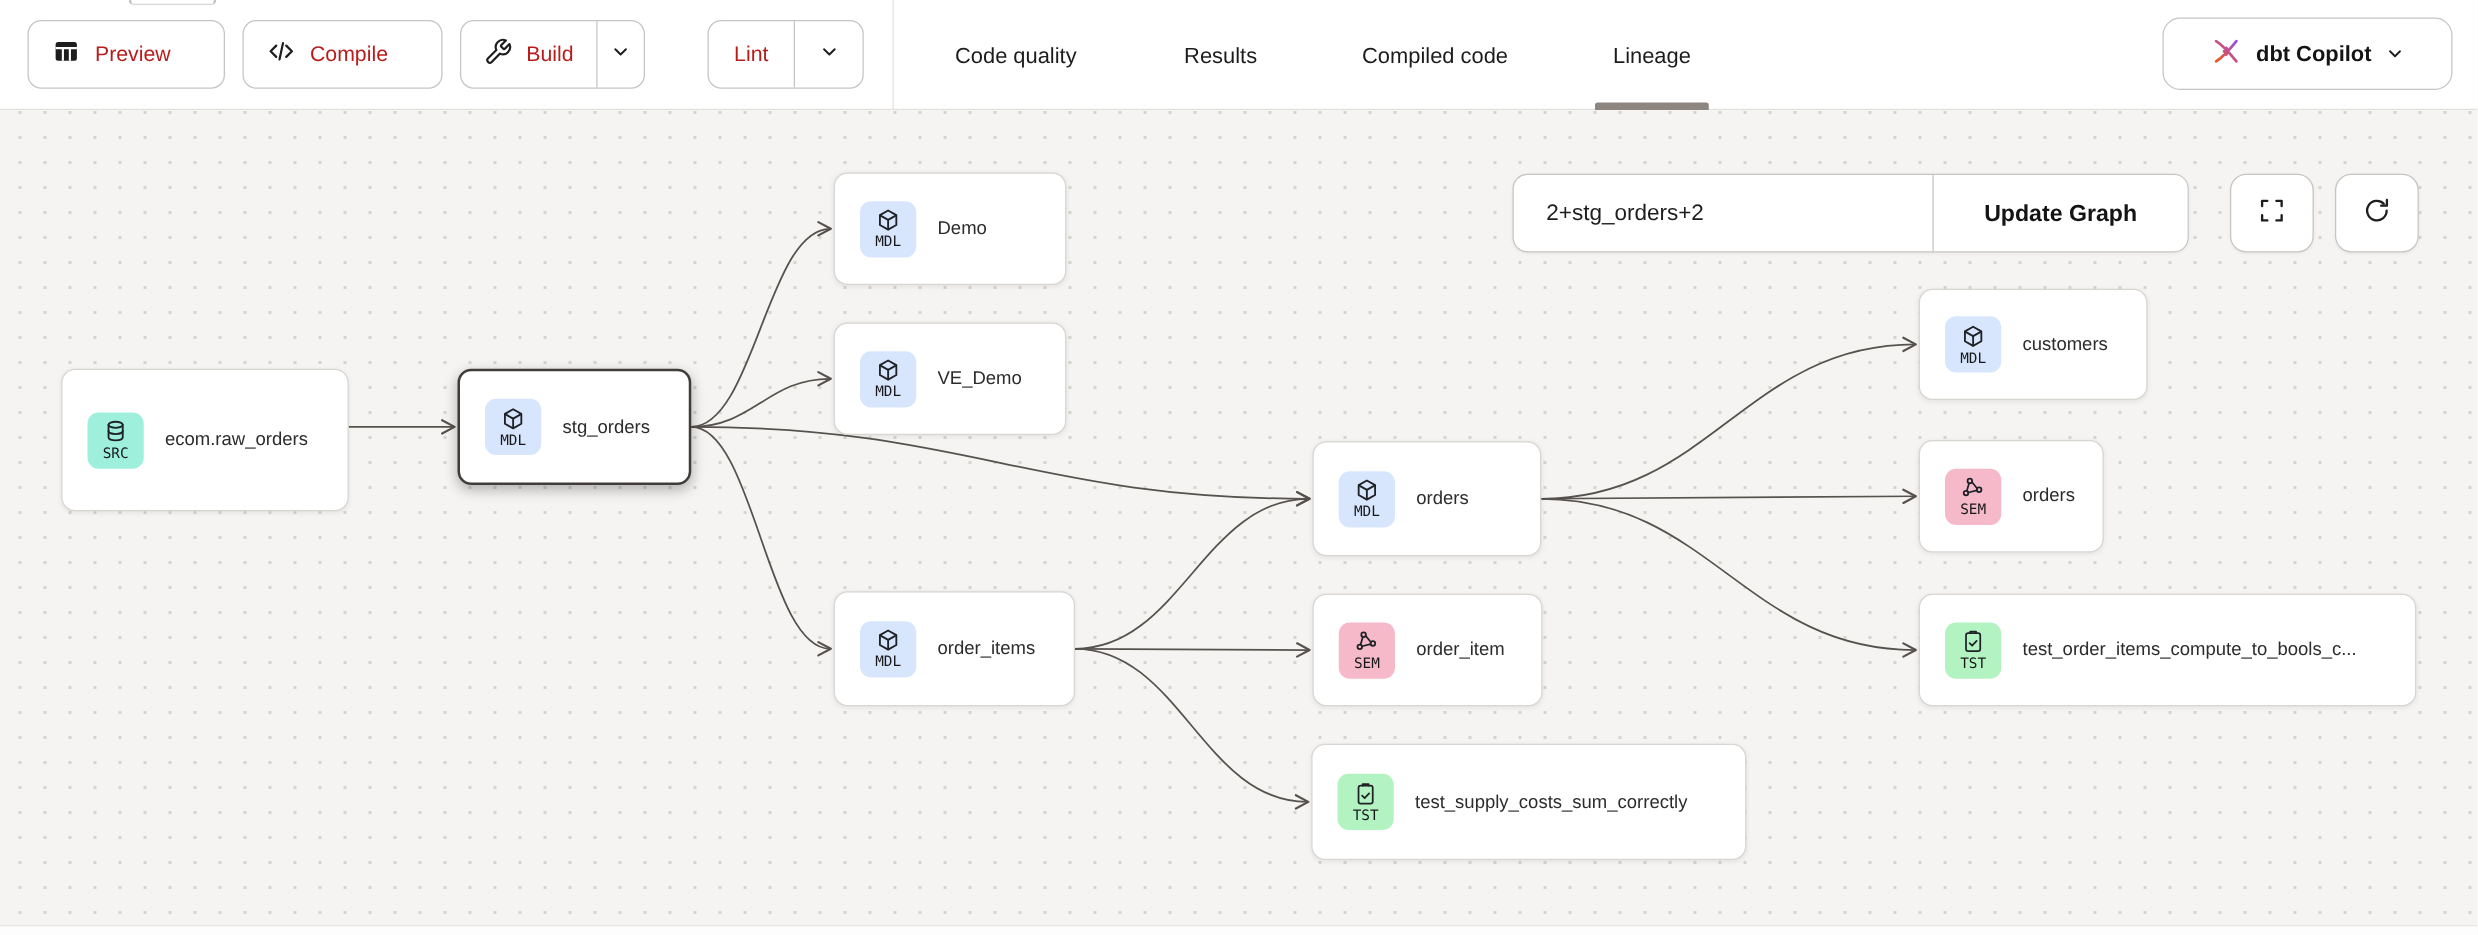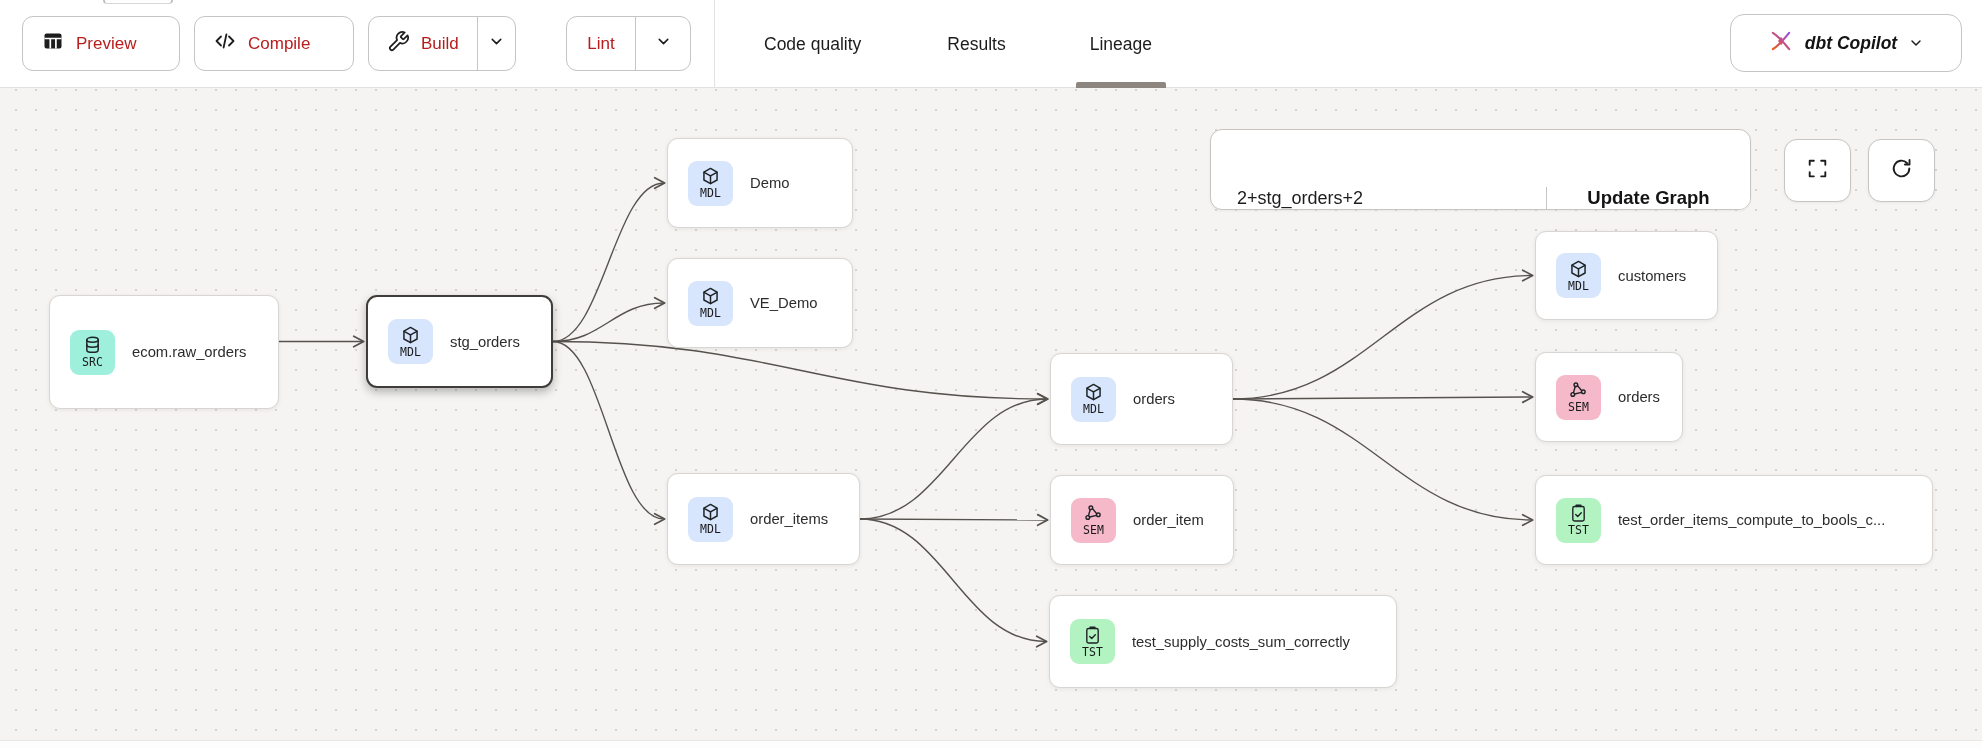--- a/index.html
+++ b/index.html
@@ -25,37 +25,37 @@
   .tabs { position:absolute; left:714px; top:0; height:88px; display:flex;
           align-items:center; }
   .tab { position:relative; height:88px; display:flex; align-items:center;
          padding:0 28px; font-size:17.5px; color:#1c1c1c; cursor:pointer; white-space:nowrap; }
   .tab.active::after { content:""; position:absolute; left:14px; right:14px;
          bottom:0; height:6px; background:#8d8680; border-radius:2px 2px 0 0; }
 
   .copilot { position:absolute; left:1730px; top:14px; width:232px; height:58px;
              background:#fff; border:1px solid #c7c4c1; border-radius:14px;
              display:flex; align-items:center; justify-content:center; gap:11px;
-             cursor:pointer;font-style:italic; }
+             cursor:pointer; }
   .copilot .lbl { font-size:17.5px; font-weight:600; color:#141414; }
 
   
   .canvas { position:absolute; left:0; top:88px; width:1982px; height:660px;
             background-color:#f5f4f2;
             background-image:radial-gradient(circle, #d7d4d0 1.3px, transparent 1.5px);
             background-size:20px 20px; background-position:6px 12px; }
   .canvas-bottom { position:absolute; left:0; bottom:0; width:1982px; height:8px;
             background:#fdfdfd; border-top:1px solid #e9e7e5; }
 
   .edges { position:absolute; left:0; top:0; width:1982px; height:660px; }
 
   
-  .selector { position:absolute; left:1210px; top:41px; width:541px; height:81px;
+  .selector { position:absolute; left:1210px; top:51px; width:541px; height:63px;
               background:#fff; border:1px solid #c7c4c1; border-radius:12px;
-              display:flex; box-shadow:0 1px 3px rgba(0,0,0,.05); overflow:hidden;align-items:flex-end; }
+              display:flex; box-shadow:0 1px 3px rgba(0,0,0,.05); overflow:hidden; }
   .selector input { flex:1; border:none; outline:none; padding:0 26px;
               font-size:18px; color:#1d1d1d; font-family:"Liberation Sans",sans-serif;
               background:transparent; }
   .selector .update { width:204px; border-left:1px solid #c7c4c1; display:flex;
               align-items:center; justify-content:center; font-size:18.5px;
               font-weight:600; color:#141414; cursor:pointer; background:#fff; }
   .sqbtn { position:absolute; top:51px; width:67px; height:63px; background:#fff;
            border:1px solid #c7c4c1; border-radius:13px; display:flex;
            align-items:center; justify-content:center; cursor:pointer;
            box-shadow:0 1px 3px rgba(0,0,0,.05); }
@@ -136,20 +136,21 @@
             </svg>
         </span>
       </div>
     </div>
 
     <div class="hdr-divider"></div>
 
     <div class="tabs">
       <div class="tab" style="margin-left:22px;">Code quality</div>
       <div class="tab" style="margin-left:30px;">Results</div>
+      <div class="tab" style="margin-left:28px;">Compiled code</div>
       <div class="tab active" style="margin-left:28px;">Lineage</div>
     </div>
 
     <div class="copilot">
       <span>
         <svg width="26" height="26" viewBox="0 0 24 24" fill="none">
           <defs>
               <linearGradient id="cg" x1="0" y1="1" x2="1" y2="0">
             <stop offset="0" stop-color="#f4570f"></stop>
                 <stop offset="1" stop-color="#9a4cf2"></stop>

